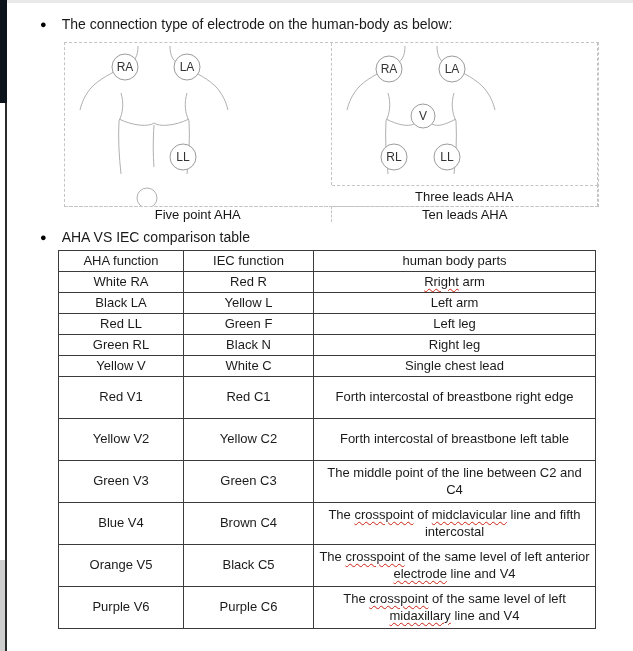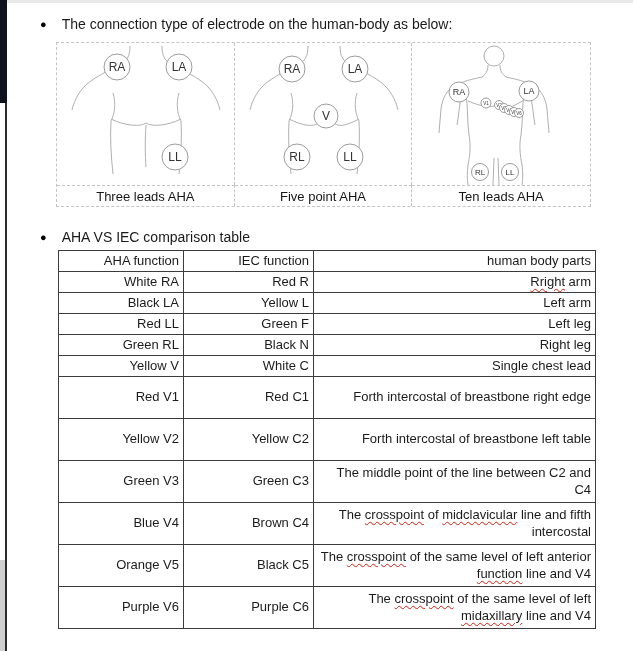--- a/index.html
+++ b/index.html
@@ -14,22 +14,22 @@
   .left-bottom{position:absolute;left:0;top:560px;width:5px;height:91px;background:#cfcfcf;}
 
   
   .bullet-row{position:absolute;display:flex;align-items:center;gap:15px;font-size:14px;color:#1a1a1a;white-space:nowrap;}
   .bullet-dot{font-size:11px;line-height:1;color:#000;}
   #bullet1{left:40px;top:16px;}
   #bullet2{left:40px;top:229px;}
 
   
   .diagram-table{
-    position:absolute;left:56px;top:42px;width:535px;height:165px;
-    display:grid;grid-template-columns:1fr 1fr 1fr;grid-template-rows:142px 21px;
+    position:absolute;left:64px;top:42px;width:535px;height:165px;
+    display:grid;grid-template-columns:1fr 1fr;grid-template-rows:142px 21px;
     border:1px dashed #c4c4c4;box-sizing:border-box;background:#fff;
   }
   .dcell{border-right:1px dashed #c4c4c4;overflow:hidden;}
   .dcell.last,.ccell.last{border-right:none;}
   .ccell{
     border-top:1px dashed #c4c4c4;border-right:1px dashed #c4c4c4;
     display:flex;align-items:center;justify-content:center;
     font-size:13px;color:#161616;
   }
   .dcell svg{display:block;}
@@ -37,21 +37,21 @@
   .ecirc{fill:#ffffff;stroke:#9c9c9c;stroke-width:1;}
   .elabel{fill:#333;font-family:"Liberation Sans",sans-serif;}
 
   
   .cmp-table{
     position:absolute;left:58px;top:250px;width:537px;
     border-collapse:collapse;table-layout:fixed;
     font-size:13px;color:#1b1b1b;
   }
   .cmp-table td,.cmp-table th{
-    border:1px solid #3b3b3b;text-align:right;vertical-align:middle;
+    border:1px solid #3b3b3b;text-align:center;vertical-align:middle;
     font-weight:normal;padding:0 4px;line-height:1.3;
   }
   tr.single{height:21px;}
   tr.double{height:42px;}
   .sq{
     text-decoration-line:underline;text-decoration-style:wavy;
     text-decoration-color:#cc2211;text-decoration-thickness:1px;
     text-underline-offset:2px;
   }
 </style>
@@ -251,21 +251,21 @@
       <td>The middle point of the line between C2 and C4</td>
     </tr>
     <tr class="double">
       <td>Blue V4</td>
       <td>Brown C4</td>
       <td>The <span class="sq">crosspoint</span> of <span class="sq">midclavicular</span> line and fifth intercostal</td>
     </tr>
     <tr class="double">
       <td>Orange V5</td>
       <td>Black C5</td>
-      <td>The <span class="sq">crosspoint</span> of the same level of left anterior <span class="sq">function</span> line and V4</td>
+      <td>The <span class="sq">crosspoint</span> of the same level of left anterior <span class="sq">electrode</span> line and V4</td>
     </tr>
     <tr class="double">
       <td>Purple V6</td>
       <td>Purple C6</td>
       <td>The <span class="sq">crosspoint</span> of the same level of left <span class="sq">midaxillary</span> line and V4</td>
     </tr>
   </tbody>
     </table>
 </div>
 

